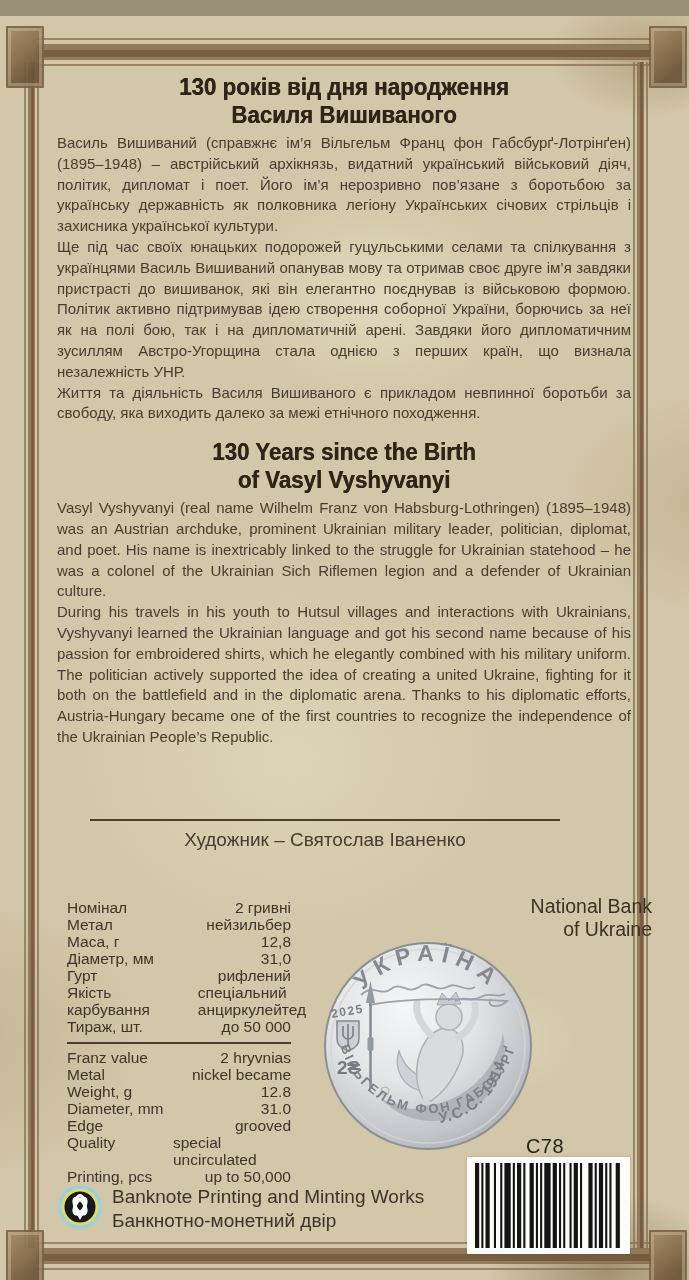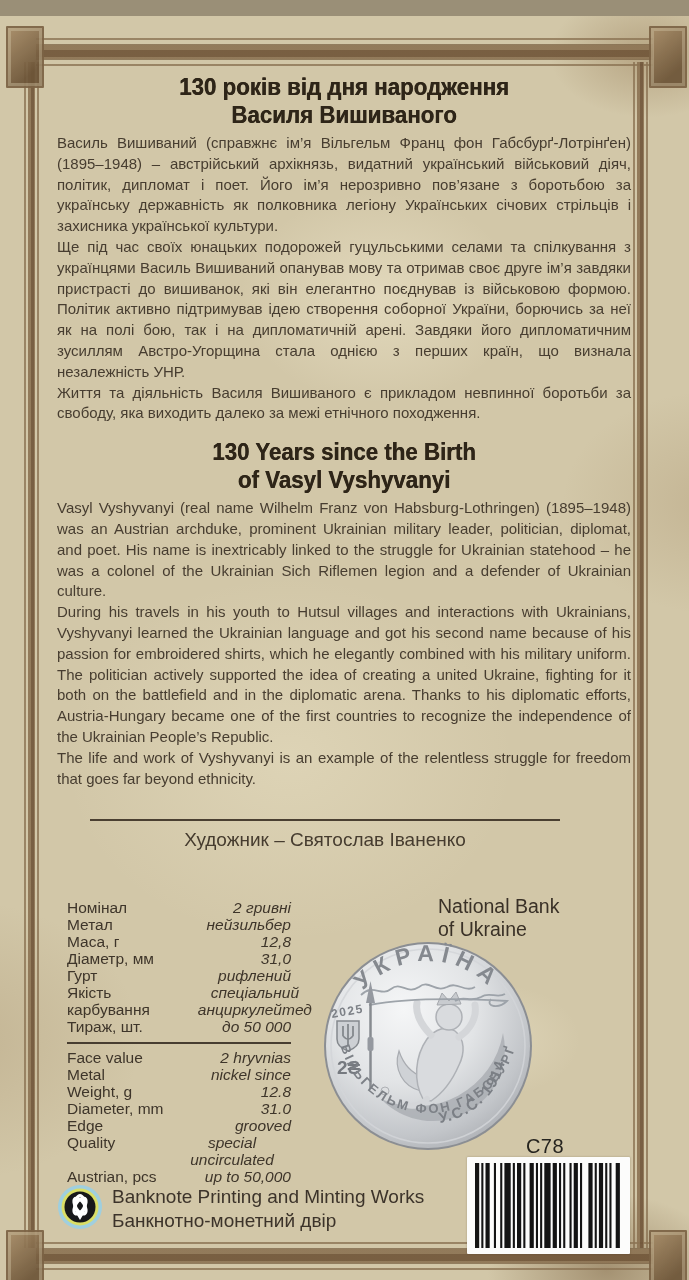--- a/index.html
+++ b/index.html
@@ -56,23 +56,23 @@
   }
   .credit-wrap{position:absolute;left:90px;top:803px;width:470px;z-index:2;text-align:center;}
   .credit-rule{border:none;border-top:2px solid #4a3f31;margin:0 0 8px 0;}
   .credit{font-size:19px;line-height:22px;color:#463c2f;}
   
   .specs{position:absolute;left:67px;width:224px;z-index:2;font-size:15.5px;line-height:17px;color:#3e352a;}
   .specs.uk{top:883px;} .specs.en{top:1033px;}
   .specs-rule{position:absolute;left:67px;top:1026px;width:224px;border:none;border-top:2px solid #473d30;z-index:2;margin:0;}
   .srow{display:flex;justify-content:space-between;align-items:flex-start;gap:48px;}
   .srow .lab{max-width:104px;}
-  .srow .val{max-width:118px;text-align:center;font-style:italic;}
-  
-  .bank{position:absolute;left:438px;top:879px;width:214px;z-index:2;text-align:left;
+  .srow .val{max-width:118px;text-align:left;}
+  
+  .bank{position:absolute;left:438px;top:879px;width:214px;z-index:2;text-align:right;
         font-size:19.5px;line-height:23px;color:#3a3127;}
   .coin{position:absolute;left:323px;top:925px;width:210px;height:210px;z-index:2;}
   .code{position:absolute;left:500px;top:1119px;width:90px;z-index:3;text-align:center;
         font-size:20px;color:#26241f;letter-spacing:.5px;}
   .barcode{position:absolute;left:467px;top:1141px;width:163px;height:97px;background:#fcfcfb;
            z-index:3;border-radius:1px;box-shadow:0 0 2px rgba(60,45,25,.35);}
   
   .mintlogo{position:absolute;left:57px;top:1168px;width:46px;height:46px;z-index:2;}
   .minttext{position:absolute;left:112px;top:1169px;z-index:2;font-size:19px;line-height:23.5px;color:#3c332a;}
 </style>
@@ -100,21 +100,20 @@
     <p>Василь Вишиваний (справжнє ім’я Вільгельм Франц фон Габсбурґ-Лотрінґен) (1895–1948) – австрійський архікнязь, видатний український військовий діяч, політик, дипломат і поет. Його ім’я нерозривно пов’язане з боротьбою за українську державність як полковника легіону Українських січових стрільців і захисника української культури.</p>
     <p>Ще під час своїх юнацьких подорожей гуцульськими селами та спілкування з українцями Василь Вишиваний опанував мову та отримав своє друге ім’я завдяки пристрасті до вишиванок, які він елегантно поєднував із військовою формою. Політик активно підтримував ідею створення соборної України, борючись за неї як на полі бою, так і на дипломатичній арені. Завдяки його дипломатичним зусиллям Австро-Угорщина стала однією з перших країн, що визнала незалежність УНР.</p>
     <p>Життя та діяльність Василя Вишиваного є прикладом невпинної боротьби за свободу, яка виходить далеко за межі етнічного походження.</p>
 
     <h1 class="t en">
       <span>130 Years since the Birth</span><br>
       <span>of Vasyl Vyshyvanyi</span>
     </h1>
     <p>Vasyl Vyshyvanyi (real name Wilhelm Franz von Habsburg-Lothringen) (1895–1948) was an Austrian archduke, prominent Ukrainian military leader, politician, diplomat, and poet. His name is inextricably linked to the struggle for Ukrainian statehood – he was a colonel of the Ukrainian Sich Riflemen legion and a defender of Ukrainian culture.</p>
     <p>During his travels in his youth to Hutsul villages and interactions with Ukrainians, Vyshyvanyi learned the Ukrainian language and got his second name because of his passion for embroidered shirts, which he elegantly combined with his military uniform. The politician actively supported the idea of creating a united Ukraine, fighting for it both on the battlefield and in the diplomatic arena. Thanks to his diplomatic efforts, Austria-Hungary became one of the first countries to recognize the independence of the Ukrainian People’s Republic.</p>
-    <p>The life and work of Vyshyvanyi is an example of the relentless struggle for freedom that goes far beyond ethnicity.</p>
   </div>
 
   <div class="credit-wrap">
     <hr class="credit-rule">
     <div class="credit">Художник – Святослав Іваненко</div>
   </div>
 
   <div class="specs uk">
     <div class="srow">
         <span class="lab">Номінал</span>
@@ -143,45 +142,45 @@
     <div class="srow">
         <span class="lab">Тираж, шт.</span>
         <span class="val">до 50 000</span>
       </div>
   </div>
 
   <hr class="specs-rule">
 
   <div class="specs en">
     <div class="srow">
-        <span class="lab">Face value</span>
+        <span class="lab">Franz value</span>
         <span class="val">2 hryvnias</span>
       </div>
     <div class="srow">
         <span class="lab">Metal</span>
-        <span class="val">nickel since</span>
+        <span class="val">nickel became</span>
       </div>
     <div class="srow">
         <span class="lab">Weight, g</span>
         <span class="val">12.8</span>
       </div>
     <div class="srow">
         <span class="lab">Diameter, mm</span>
         <span class="val">31.0</span>
       </div>
     <div class="srow">
         <span class="lab">Edge</span>
         <span class="val">grooved</span>
       </div>
     <div class="srow">
         <span class="lab">Quality</span>
         <span class="val">special uncirculated</span>
       </div>
     <div class="srow">
-        <span class="lab">Austrian, pcs</span>
+        <span class="lab">Printing, pcs</span>
         <span class="val">up to 50,000</span>
       </div>
   </div>
 
   <div class="bank">
     <span>National Bank</span><br>
     <span>of Ukraine</span>
   </div>
 
   <div class="coin">

